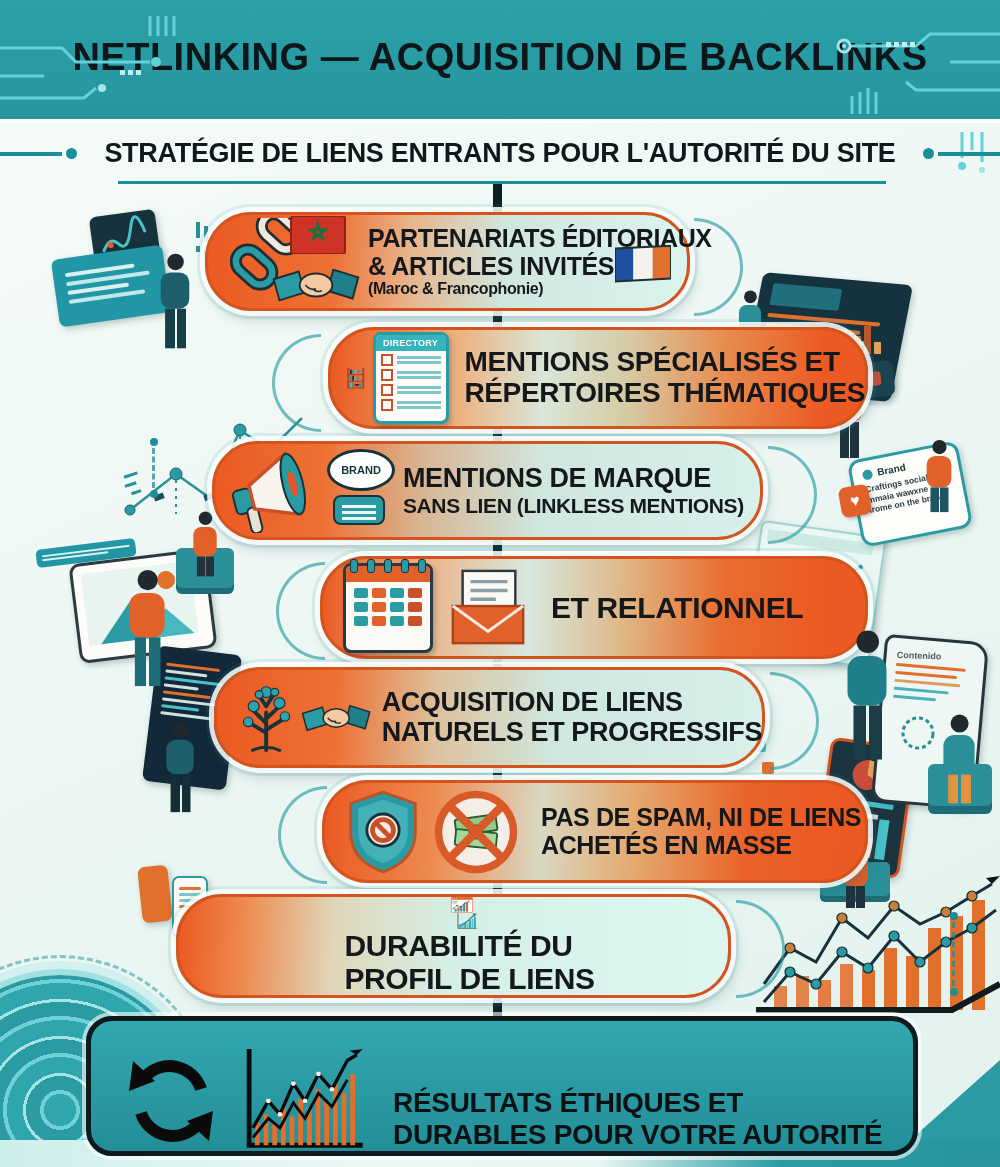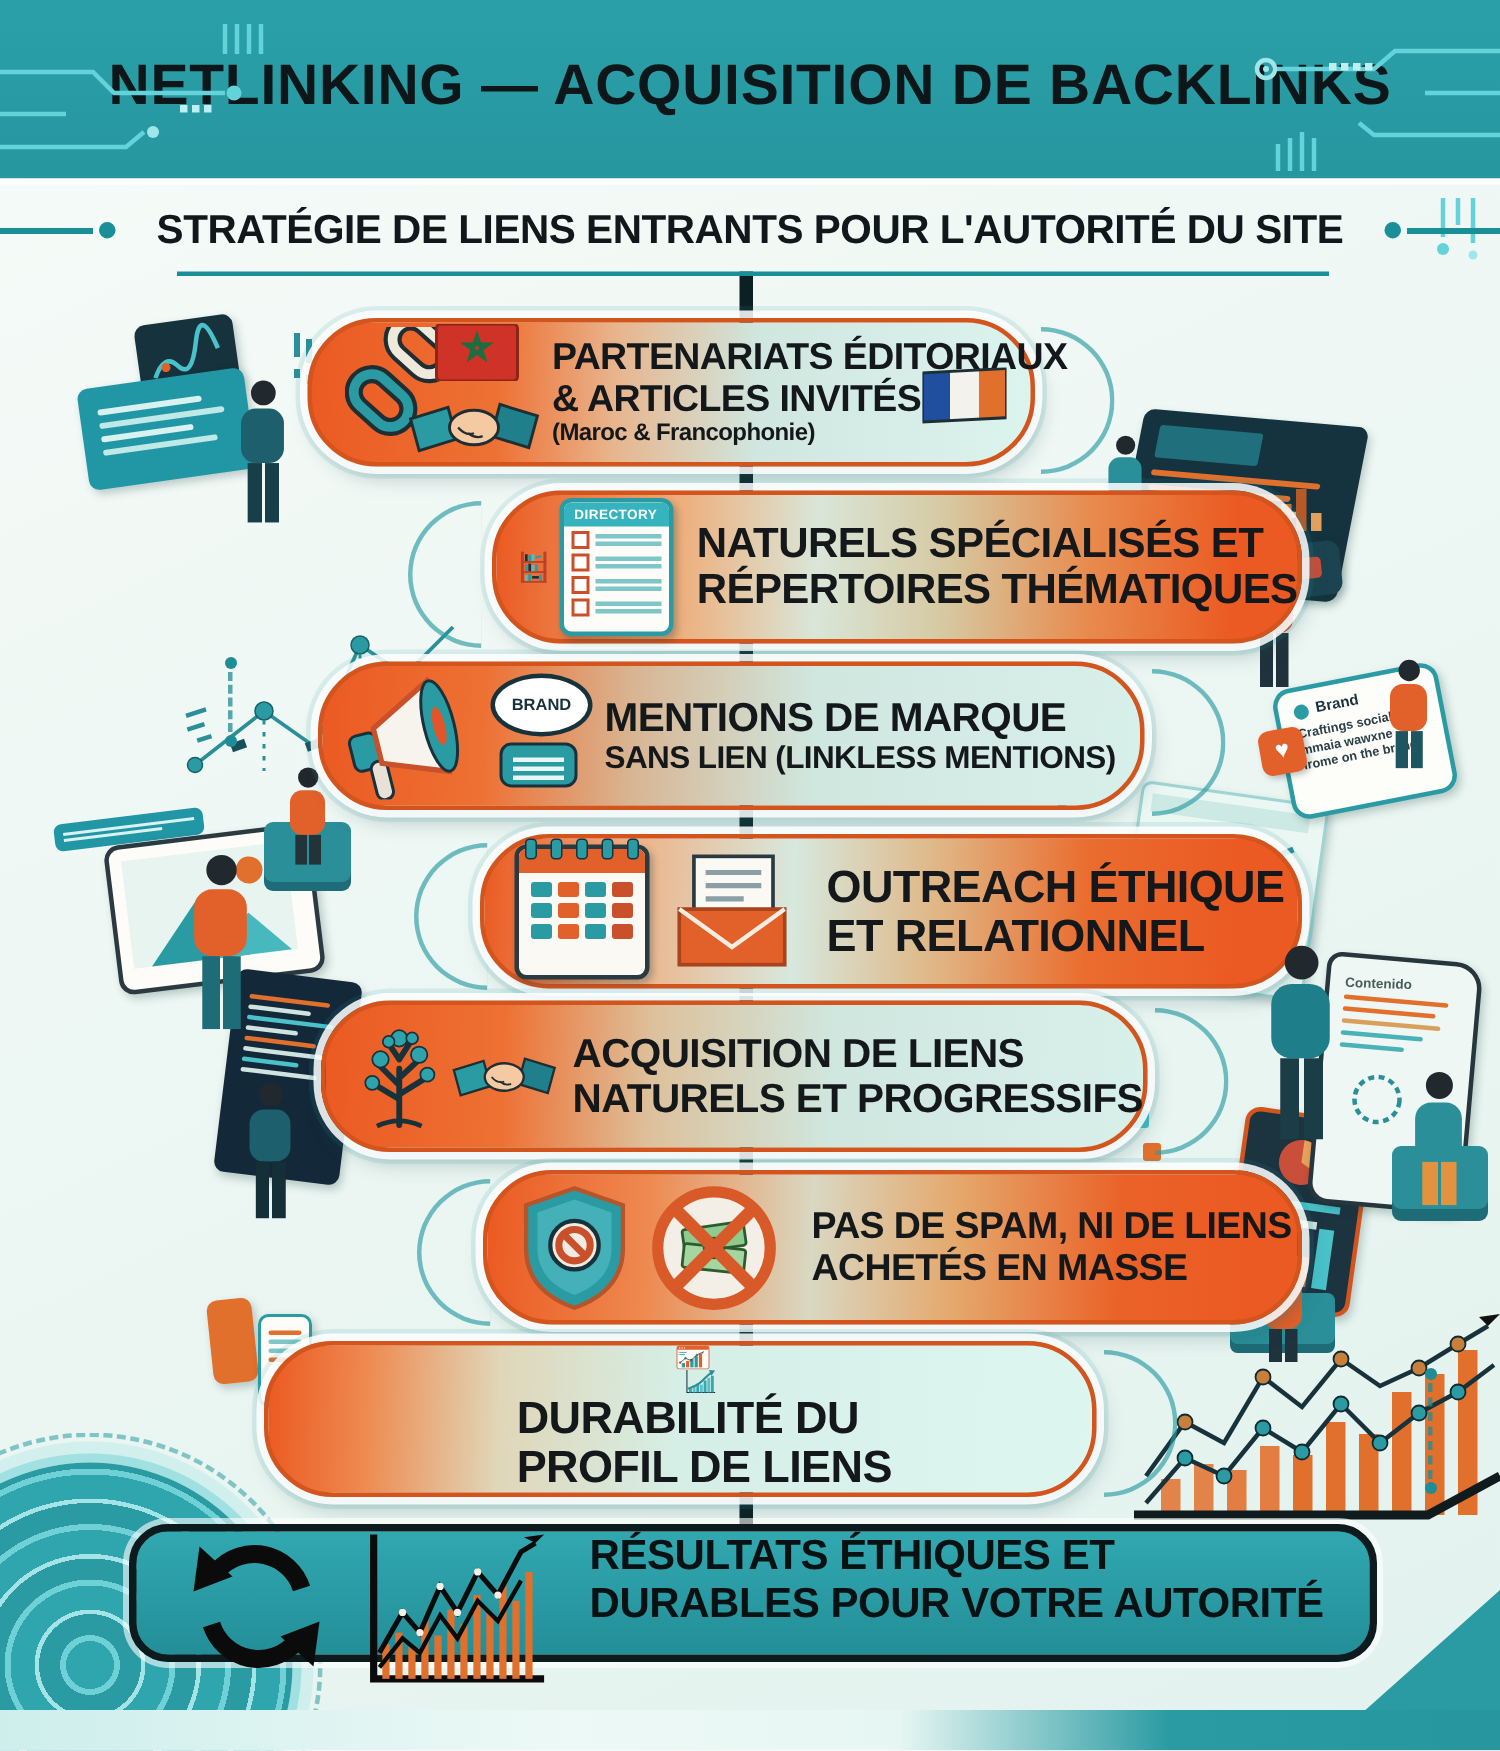--- a/index.html
+++ b/index.html
@@ -91,24 +91,24 @@
   .person .legs{width:19px;height:36px;}
   
   .arcR{position:absolute;width:46px;height:92px;border:3px solid rgba(42,155,163,.65);border-left:none;
         border-radius:0 60px 60px 0;z-index:1;}
   .arcL{position:absolute;width:46px;height:92px;border:3px solid rgba(42,155,163,.65);border-right:none;
         border-radius:60px 0 0 60px;z-index:1;}
   .dashv{position:absolute;width:0;border-left:3px dashed rgba(34,140,148,.75);z-index:1;}
   .dashv::before,.dashv::after{content:"";position:absolute;left:-5px;width:8px;height:8px;border-radius:50%;background:#1f8d96;}
   .dashv::before{top:-10px;} .dashv::after{bottom:-10px;}
   
-  .fband{position:absolute;left:86px;top:1016px;width:832px;height:92px;z-index:5;
+  .fband{position:absolute;left:86px;top:1016px;width:832px;height:140px;z-index:5;
          background:linear-gradient(180deg,#31a8b0 0%,#238e98 100%);
          border:5px solid #0d1b1e;border-radius:26px;box-sizing:border-box;
-         display:flex;align-items:flex-start;box-shadow:0 0 0 4px rgba(255,255,255,.6);}
+         display:flex;align-items:flex-end;box-shadow:0 0 0 4px rgba(255,255,255,.6);}
   .fband .txt{margin-left:26px;}
   .fband .ln{font-size:28px;font-weight:bold;color:#0a1113;line-height:1.15;white-space:nowrap;letter-spacing:-0.3px;}
   
   .bstrip{position:absolute;left:0;top:1140px;width:1000px;height:27px;z-index:1;
           background:linear-gradient(90deg,#cdeeec 0%,#edf9f6 38%,#e6f6f2 60%,#2a9ba3 78%,#27969f 100%);}
   .bwedge{position:absolute;left:880px;top:1060px;width:120px;height:107px;background:#2a9ba3;
           clip-path:polygon(100% 0,100% 100%,0 100%,55% 45%);z-index:1;}
   .rings{position:absolute;left:-75px;top:975px;width:270px;height:270px;border-radius:50%;z-index:0;
          background:repeating-radial-gradient(circle at 50% 50%,#2fa6ae 0 16px,#6fd1d6 16px 20px,#2a9ba3 20px 34px,#a5e4e6 34px 37px);
          box-shadow:0 0 0 6px rgba(111,209,214,.5),0 0 0 14px rgba(165,228,230,.35);}
@@ -258,21 +258,21 @@
         </div>
       <div class="dir-row">
           <span class="dir-sq"></span>
           <span class="dir-lines">
             <i></i>
             <i></i>
           </span>
         </div>
     </div>
     <div class="txt" style="margin-left:16px">
-      <div class="ln">NATURELS SPÉCIALISÉS ET</div>
+      <div class="ln">MENTIONS SPÉCIALISÉS ET</div>
       <div class="ln">RÉPERTOIRES THÉMATIQUES</div>
     </div>
   </div>
 
   <div class="card c3">
     <svg width="96" height="84" viewBox="0 0 96 84">
       <g transform="rotate(-14 48 42)">
         <rect x="4" y="32" width="18" height="24" rx="5" fill="#2a9ba3" stroke="#17323a" stroke-width="2"></rect>
         <rect x="14" y="52" width="11" height="26" rx="5" fill="#e8e2d6" stroke="#17323a" stroke-width="2"></rect>
         <polygon points="22,30 64,8 64,70 22,54" fill="#f7f4ee" stroke="#c9502a" stroke-width="3.5"></polygon>
@@ -318,21 +318,20 @@
           <i></i>
         </div>
     </div>
     <svg style="margin-left:14px" width="82" height="82" viewBox="0 0 84 84">
       <rect x="16" y="4" width="54" height="54" fill="#fbf9f4" stroke="#2b3a40" stroke-width="2.5"></rect>
       <path d="M24 15 h38 M24 24 h38 M24 33 h26" stroke="#8aa0a6" stroke-width="3.5"></path>
       <rect x="6" y="40" width="72" height="38" fill="#e2602a" stroke="#a8431c" stroke-width="2.5"></rect>
       <polyline points="6,40 42,66 78,40" fill="none" stroke="#f5ede2" stroke-width="3"></polyline>
     </svg>
     <div class="txt" style="margin-left:22px">
-      <div class="ln">OUTREACH ÉTHIQUE</div>
       <div class="ln">ET RELATIONNEL</div>
     </div>
   </div>
 
   <div class="card c5">
     <svg width="86" height="88" viewBox="0 0 90 90">
       <path d="M45 86 V38 M45 52 L29 36 M45 46 L61 31 M45 64 L25 52 M45 60 L66 47 M45 30 L37 18 M45 30 L54 16" stroke="#17323a" stroke-width="5" fill="none" stroke-linecap="round"></path>
       <g fill="#2fa3ac" stroke="#17323a" stroke-width="1.5">
         <circle cx="29" cy="30" r="7"></circle>
           <circle cx="62" cy="26" r="7"></circle>

